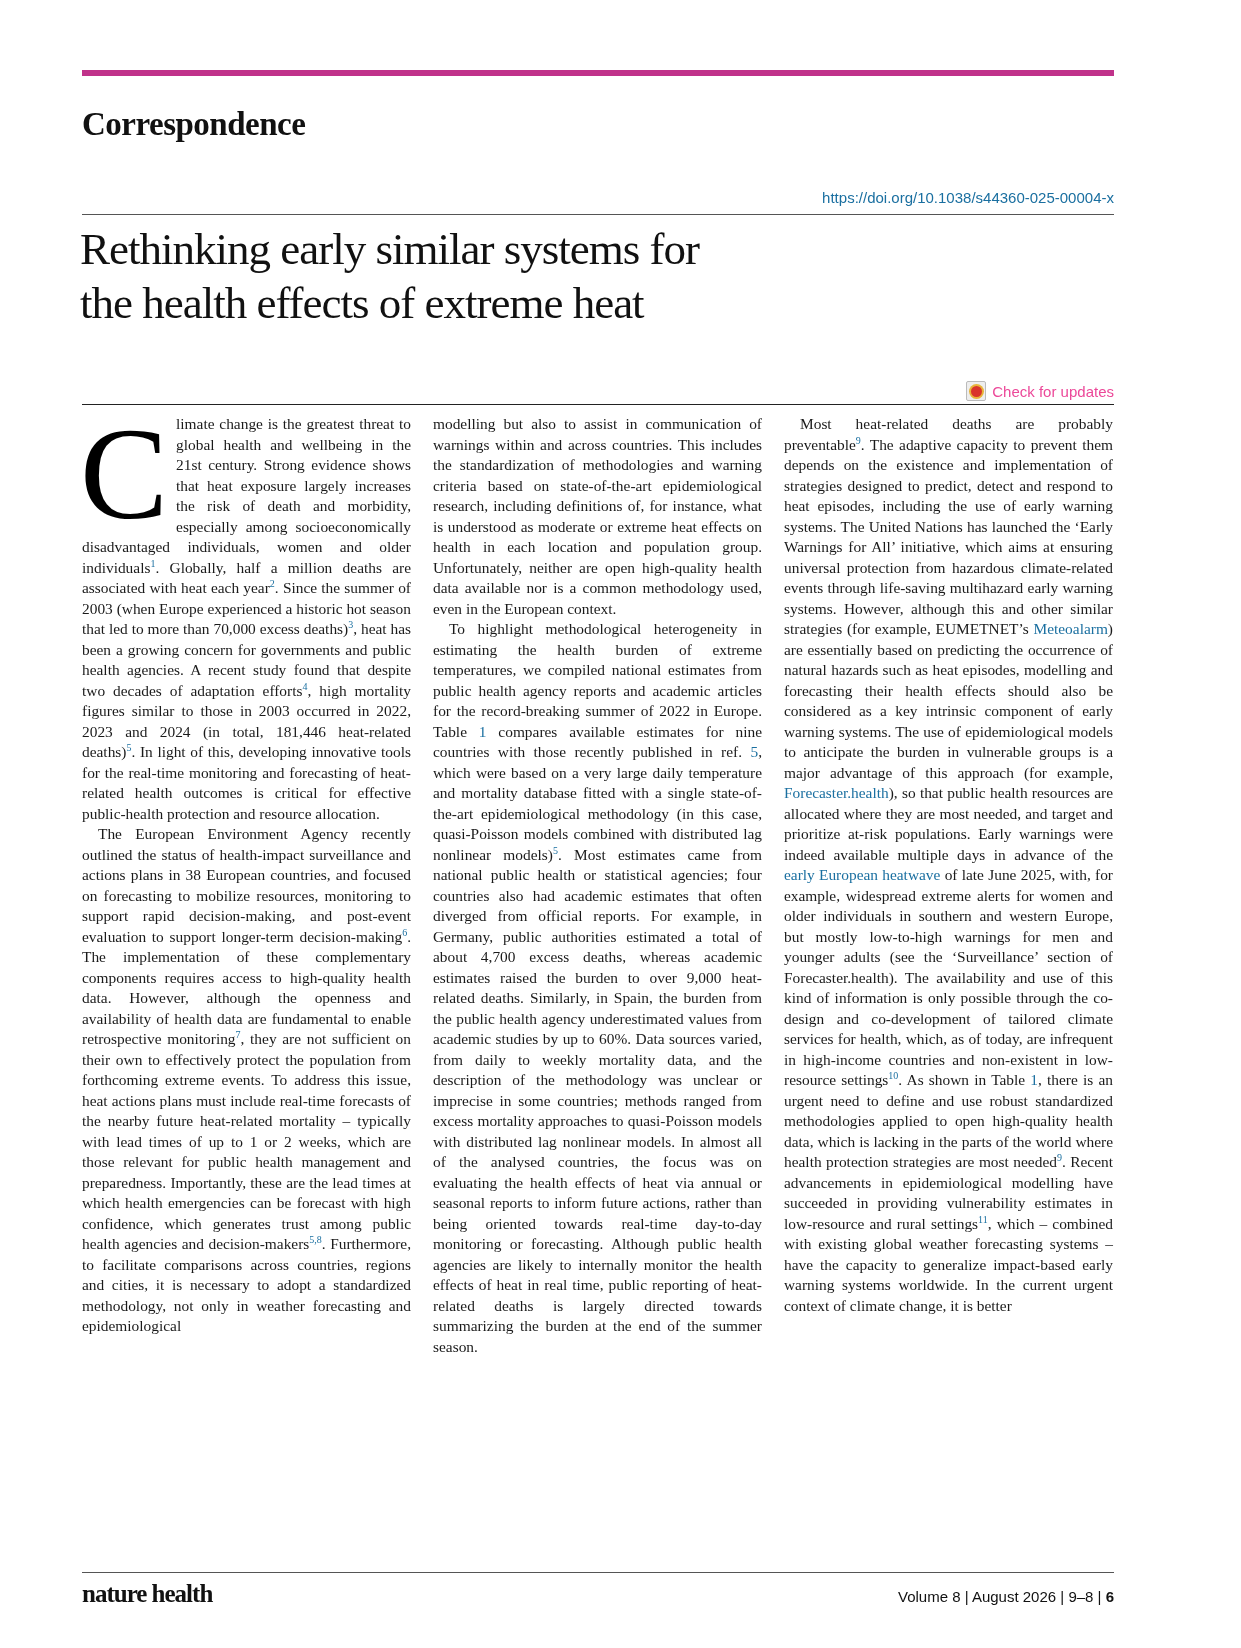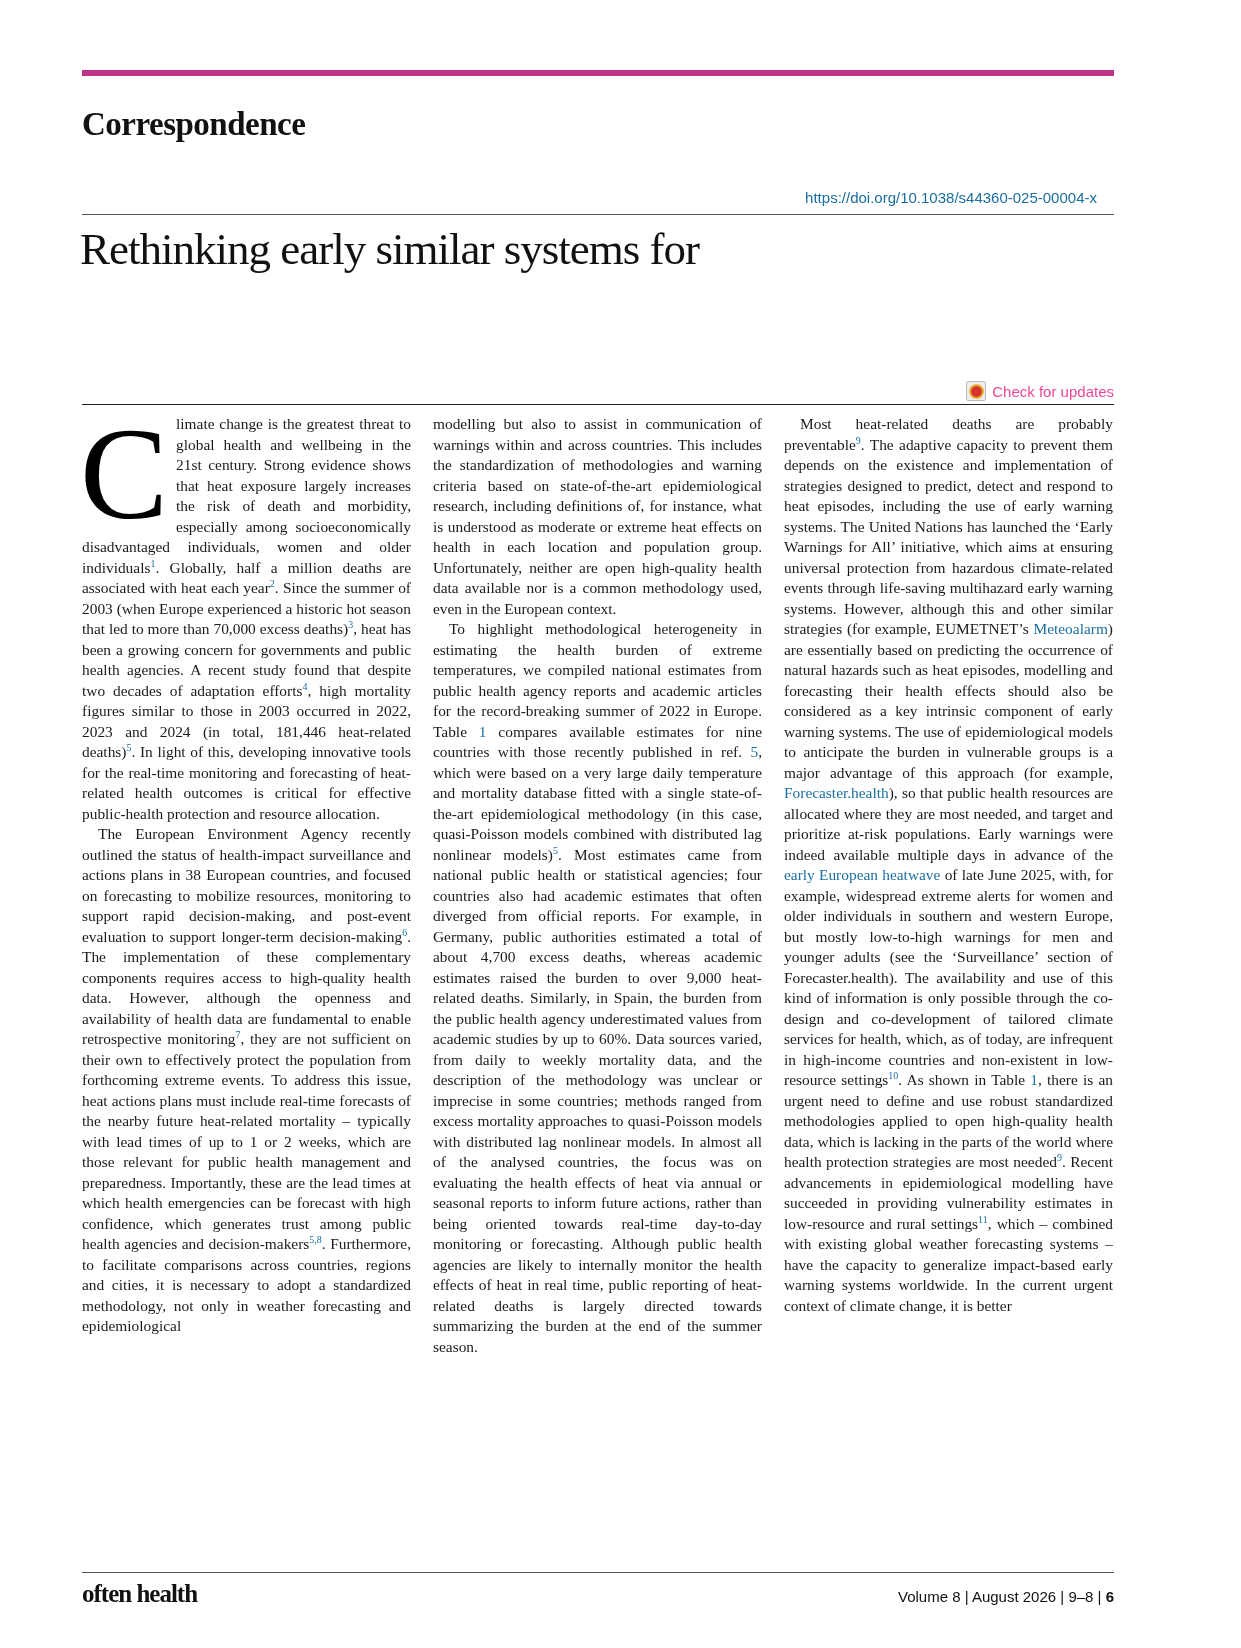--- a/index.html
+++ b/index.html
@@ -1,19 +1,19 @@
 <!DOCTYPE html>
 <html><head>
 <meta charset="utf-8">
 <style>
   html, body { margin:0; padding:0; background:#ffffff; }
   body { width:1241px; height:1648px; position:relative; overflow:hidden; color:#1a1a1a; }
   .topbar { position:absolute; left:82px; top:70px; width:1032px; height:6px; background:#c0328a; }
   .section { position:absolute; left:82px; top:78px; font-family:"Liberation Serif", serif; font-weight:bold; font-size:33px; letter-spacing:-0.5px; color:#111;margin-top:28px; }
-  .doi { position:absolute; right:144px; top:189px; font-family:"Liberation Sans", sans-serif; font-size:15px; color:#1a6fa0; text-decoration:none; }
+  .doi { position:absolute; right:127px; top:189px; font-family:"Liberation Sans", sans-serif; font-size:15px; color:#1a6fa0; text-decoration:none; }
   .rule-thin { position:absolute; left:82px; width:1032px; height:1px; background:#555; }
   .title { position:absolute; left:80px; top:222px; font-family:"Liberation Serif", serif; font-size:45px; line-height:54px; letter-spacing:-1px; color:#111; margin:0; font-weight:normal; }
   .cfu { position:absolute; right:127px; top:381px; display:flex; align-items:center; gap:6px; font-family:"Liberation Sans", sans-serif; font-size:15px; color:#ec4899; cursor:pointer; }
   .cfu-icon { width:18px; height:18px; border:1px solid #bbb; border-radius:2px; background:#eee; display:flex; align-items:center; justify-content:center; }
   .cfu-icon span { width:11px; height:11px; border-radius:50%; background:#d9342b; box-shadow:0 0 0 2px #e8b43a; }
   .cols { position:absolute; left:82px; top:414px; width:1032px; display:flex; gap:22px; }
   .col { width:329px; font-family:"Liberation Serif", serif; font-size:15.4px; line-height:20.5px; text-align:justify; color:#1a1a1a; hyphens:auto; }
   .col p { margin:0; }
   .col p.indent { text-indent:16px; }
   .dropcap { float:left; font-family:"Liberation Serif", serif; font-size:132px; line-height:100px; height:104px; margin:4px 8px 0 -2px; padding-top:6px; color:#000; }
@@ -27,20 +27,21 @@
 </head>
 <body>
 
 <div class="topbar"></div>
 <div class="section">Correspondence</div>
 <a class="doi">https://doi.org/10.1038/s44360-025-00004-x</a>
 
 <div class="rule-thin" style="top:214px;"></div>
 <h1 class="title">
   <span>Rethinking early similar systems for</span><br>
+  <span>the health effects of extreme heat</span>
 </h1>
 
 <div class="cfu">
   <div class="cfu-icon">
       <span></span>
     </div>
   <span>Check for updates</span>
 </div>
 
 <div class="rule-thin" style="top:404px; background:#222;"></div>
@@ -55,16 +56,16 @@
     <p><span>modelling but also to assist in communication of warnings within and across countries. This includes the standardization of methodologies and warning criteria based on state-of-the-art epidemiological research, including definitions of, for instance, what is understood as moderate or extreme heat effects on health in each location and population group. Unfortunately, neither are open high-quality health data available nor is a common methodology used, even in the European context.</span></p>
     <p class="indent"><span>To highlight methodological heterogeneity in estimating the health burden of extreme temperatures, we compiled national estimates from public health agency reports and academic articles for the record-breaking summer of 2022 in Europe. Table </span><a class="lnk">1</a><span> compares available estimates for nine countries with those recently published in ref. </span><a class="lnk">5</a><span>, which were based on a very large daily temperature and mortality database fitted with a single state-of-the-art epidemiological methodology (in this case, quasi-Poisson models combined with distributed lag nonlinear models)</span><a class="ref">5</a><span>. Most estimates came from national public health or statistical agencies; four countries also had academic estimates that often diverged from official reports. For example, in Germany, public authorities estimated a total of about 4,700 excess deaths, whereas academic estimates raised the burden to over 9,000 heat-related deaths. Similarly, in Spain, the burden from the public health agency underestimated values from academic studies by up to 60%. Data sources varied, from daily to weekly mortality data, and the description of the methodology was unclear or imprecise in some countries; methods ranged from excess mortality approaches to quasi-Poisson models with distributed lag nonlinear models. In almost all of the analysed countries, the focus was on evaluating the health effects of heat via annual or seasonal reports to inform future actions, rather than being oriented towards real-time day-to-day monitoring or forecasting. Although public health agencies are likely to internally monitor the health effects of heat in real time, public reporting of heat-related deaths is largely directed towards summarizing the burden at the end of the summer season.</span></p>
   </div>
 
   <div class="col">
     <p class="indent"><span>Most heat-related deaths are probably preventable</span><a class="ref">9</a><span>. The adaptive capacity to prevent them depends on the existence and implementation of strategies designed to predict, detect and respond to heat episodes, including the use of early warning systems. The United Nations has launched the ‘Early Warnings for All’ initiative, which aims at ensuring universal protection from hazardous climate-related events through life-saving multihazard early warning systems. However, although this and other similar strategies (for example, EUMETNET’s </span><a class="lnk">Meteoalarm</a><span>) are essentially based on predicting the occurrence of natural hazards such as heat episodes, modelling and forecasting their health effects should also be considered as a key intrinsic component of early warning systems. The use of epidemiological models to anticipate the burden in vulnerable groups is a major advantage of this approach (for example, </span><a class="lnk">Forecaster.health</a><span>), so that public health resources are allocated where they are most needed, and target and prioritize at-risk populations. Early warnings were indeed available multiple days in advance of the </span><a class="lnk">early European heatwave</a><span> of late June 2025, with, for example, widespread extreme alerts for women and older individuals in southern and western Europe, but mostly low-to-high warnings for men and younger adults (see the ‘Surveillance’ section of Forecaster.health). The availability and use of this kind of information is only possible through the co-design and co-development of tailored climate services for health, which, as of today, are infrequent in high-income countries and non-existent in low-resource settings</span><a class="ref">10</a><span>. As shown in Table </span><a class="lnk">1</a><span>, there is an urgent need to define and use robust standardized methodologies applied to open high-quality health data, which is lacking in the parts of the world where health protection strategies are most needed</span><a class="ref">9</a><span>. Recent advancements in epidemiological modelling have succeeded in providing vulnerability estimates in low-resource and rural settings</span><a class="ref">11</a><span>, which – combined with existing global weather forecasting systems – have the capacity to generalize impact-based early warning systems worldwide. In the current urgent context of climate change, it is better</span></p>
   </div>
 </div>
 
 <div class="footer-rule"></div>
-<div class="journal">often health</div>
+<div class="journal">nature health</div>
 <div class="issue">
   <span>Volume 8</span> | <span>August 2026</span> | <span>9–8</span> | <b>6</b>
 </div>
 
 </body></html>

